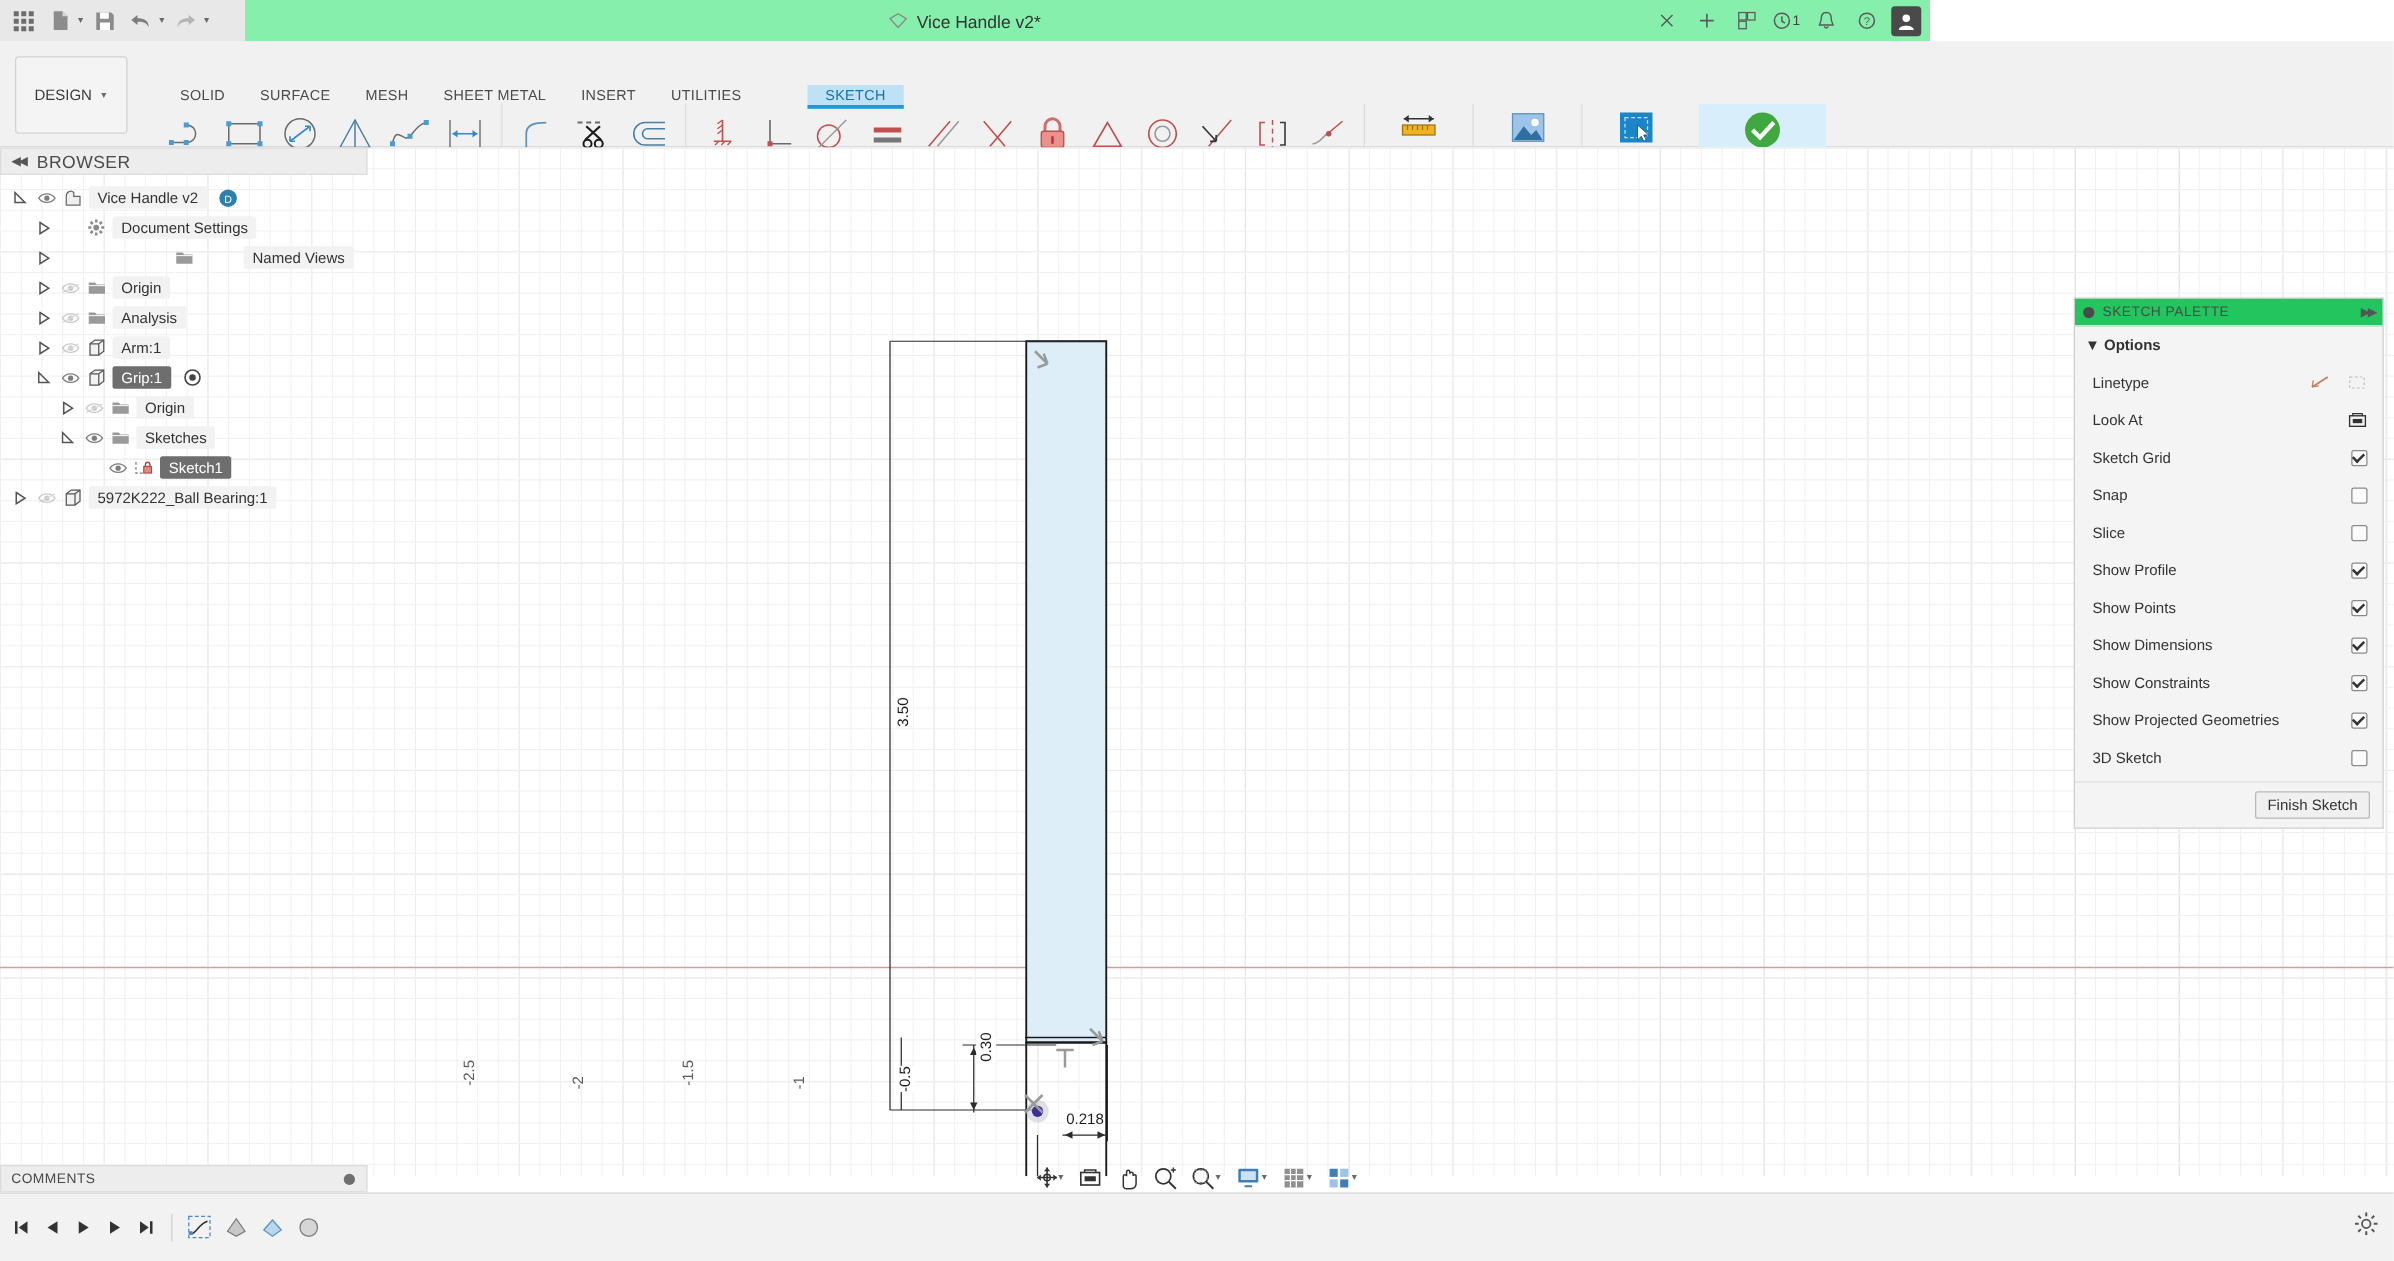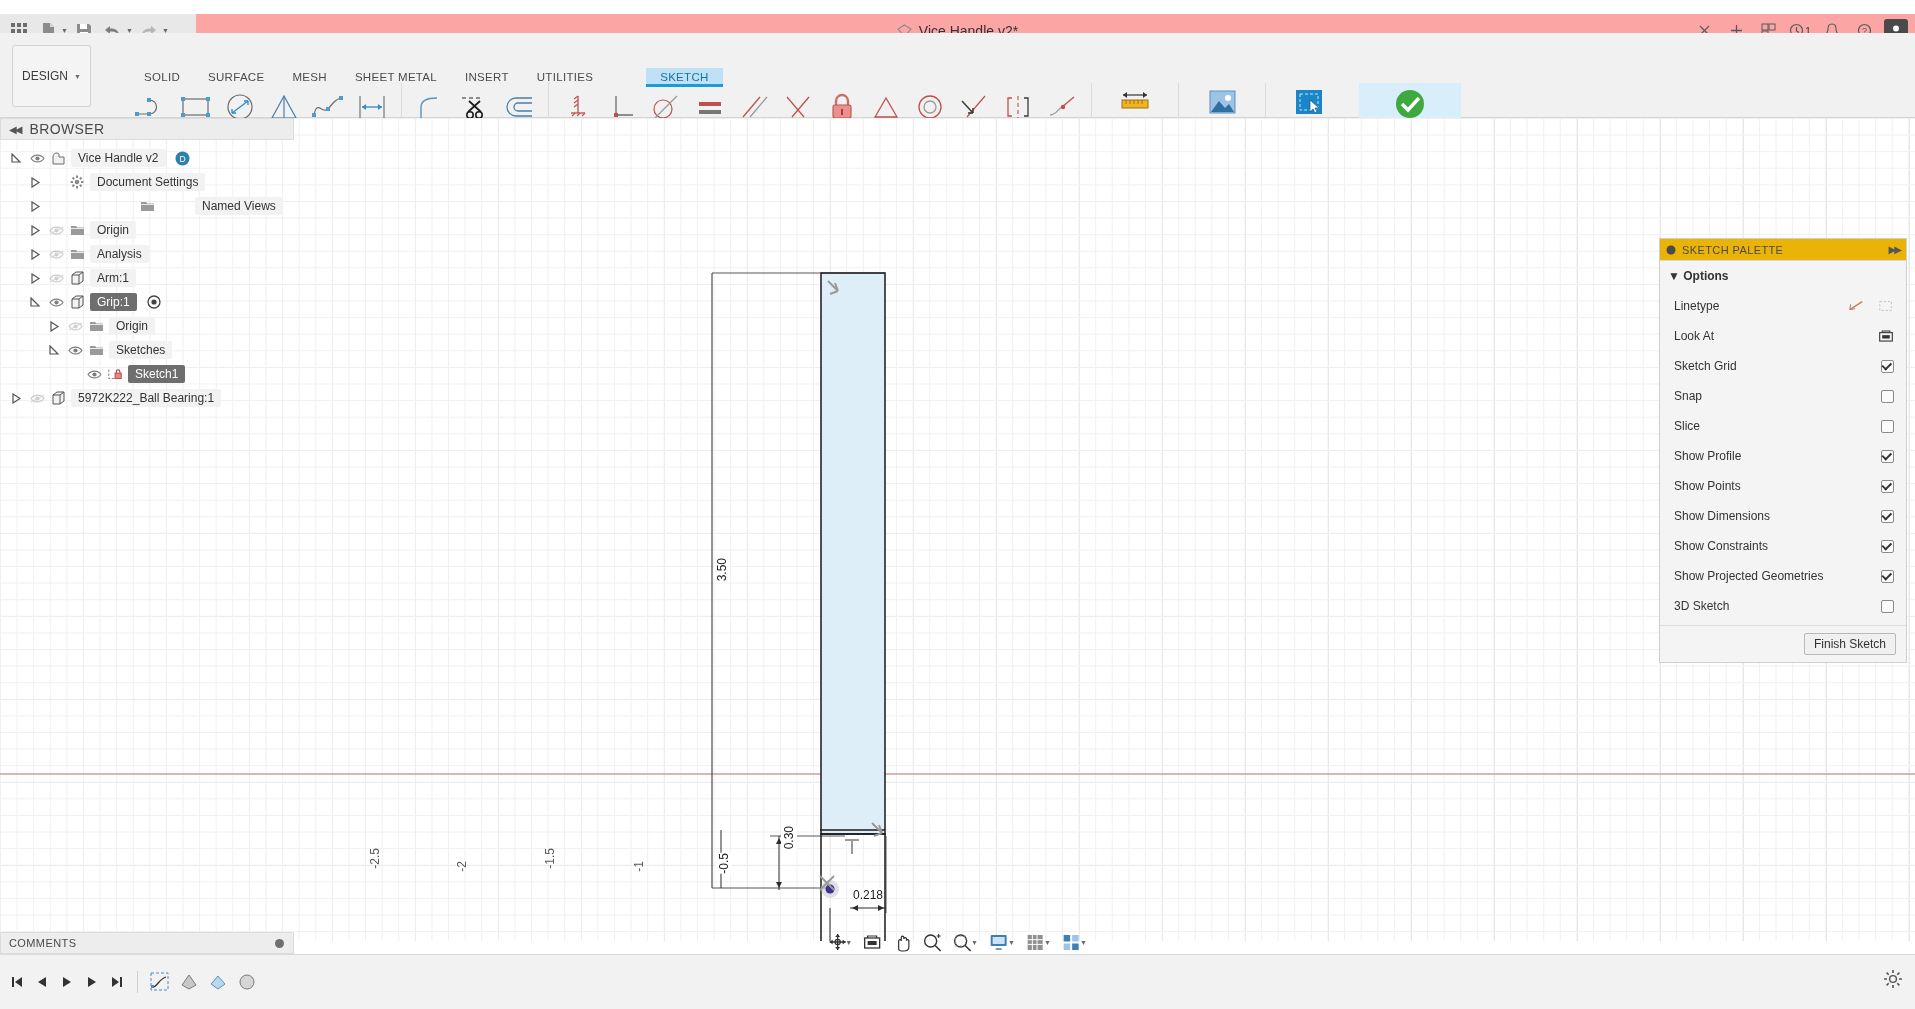--- a/index.html
+++ b/index.html
@@ -4,42 +4,42 @@
 <style>
   * { box-sizing: border-box; margin:0; padding:0; }
   html,body{
     width:1915px; height:1009px; overflow:hidden;
     font-family:"Liberation Sans", sans-serif;
     background:#fff; color:#2b2b2b; font-size:12px;
   }
   #app{position:relative;width:1915px;height:1009px;}
 
   
-  .qbar{position:absolute;left:0;top:14px;width:1915px;height:33px;background:#fca5a5;}
+  .qbar{position:absolute;left:0;top:0;width:1544px;height:33px;background:#86efac;}
   .qbar-left{position:absolute;left:0;top:0;height:33px;background:#e8e8e8;width:196px;
     display:flex;align-items:center;gap:3px;padding-left:6px;}
   .qb-ico{width:26px;height:24px;display:flex;align-items:center;justify-content:center;
     cursor:pointer;color:#5a5a5a;}
   .caret{font-size:7px;color:#6a6a6a;margin-left:-3px;}
   .grid9{display:grid;grid-template-columns:repeat(3,4px);grid-template-rows:repeat(3,4px);gap:2px;}
   .grid9 i{background:#6d6d6d;display:block;width:4px;height:4px;}
 
   .title-center{position:absolute;left:0;right:0;top:0;height:33px;
     display:flex;align-items:center;justify-content:center;gap:7px;font-size:14px;color:#333;}
   .qbar-right{position:absolute;right:4px;top:0;height:33px;display:flex;align-items:center;gap:2px;}
   .qr{width:30px;height:26px;display:flex;align-items:center;justify-content:center;
     color:#585858;cursor:pointer;position:relative;}
   .badge-num{font-size:11px;color:#444;margin-left:1px;}
   .avatar{width:24px;height:24px;border-radius:3px;background:#4a4a4a;color:#fff;
     display:flex;align-items:center;justify-content:center;font-size:13px;}
 
   
   .ribbon{position:absolute;left:0;top:33px;width:1915px;height:85px;background:#f1f1f1;
     border-bottom:1px solid #d4d4d4;}
-  .design-btn{position:absolute;left:12px;top:12px;width:79px;height:62px;border:1px solid #d2d2d2;
+  .design-btn{position:absolute;left:12px;top:12px;width:90px;height:62px;border:1px solid #d2d2d2;
     background:#f4f4f4;border-radius:3px;display:flex;align-items:center;justify-content:center;
     font-size:12px;color:#3a3a3a;cursor:pointer;}
 
   .tabrow{position:absolute;left:130px;top:34px;height:20px;display:flex;align-items:center;}
   .tab{font-size:11.5px;color:#4b4b4b;letter-spacing:.3px;padding:3px 14px;cursor:pointer;white-space:nowrap;}
   .tab.active{background:#bfe1f5;color:#1474a4;border-bottom:3px solid #1d9bd7;padding-bottom:1px;margin-left:39px;}
 
   .toolrow{position:absolute;left:128px;top:50px;height:68px;display:flex;align-items:flex-start;}
   .tgrp{display:flex;align-items:flex-start;position:relative;padding:0 2px;}
   .tgrp + .tgrp{border-left:1px solid #dcdcdc;margin-left:5px;padding-left:7px;}
@@ -76,21 +76,21 @@
   .eye{opacity:.95;}
   .eye.off{opacity:.38;}
 
   .comments{position:absolute;left:0;top:932px;width:294px;height:22px;background:#ededed;
     border:1px solid #dcdcdc;display:flex;align-items:center;padding:0 8px;justify-content:space-between;}
   .comments span{font-size:11px;color:#4a4a4a;letter-spacing:.4px;}
 
   
   .palette{position:absolute;right:8px;top:238px;width:248px;background:#f4f4f4;
     border:1px solid #cfcfcf;}
-  .phead{height:22px;background:#eab308;border-bottom:1px solid #d8d8d8;display:flex;
+  .phead{height:22px;background:#22c55e;border-bottom:1px solid #d8d8d8;display:flex;
     align-items:center;padding:0 6px;gap:6px;}
   .phead .ptxt{font-size:11px;color:#4a4a4a;letter-spacing:.4px;flex:1;}
   .psec{padding:6px 0 4px 0;}
   .psec-title{font-size:12px;font-weight:bold;color:#333;padding:2px 10px 8px 8px;cursor:pointer;}
   .prow{height:30px;display:flex;align-items:center;padding:0 12px 0 14px;font-size:12px;color:#333;}
   .prow .plbl{flex:1;}
   .prow .pctl{display:flex;align-items:center;gap:14px;}
   .chk{width:13px;height:13px;border:1px solid #8a8a8a;background:#fbfbfb;border-radius:2px;
     display:flex;align-items:center;justify-content:center;cursor:pointer;}
   .chk.on::after{content:"";width:7px;height:4px;border-left:2px solid #333;border-bottom:2px solid #333;

